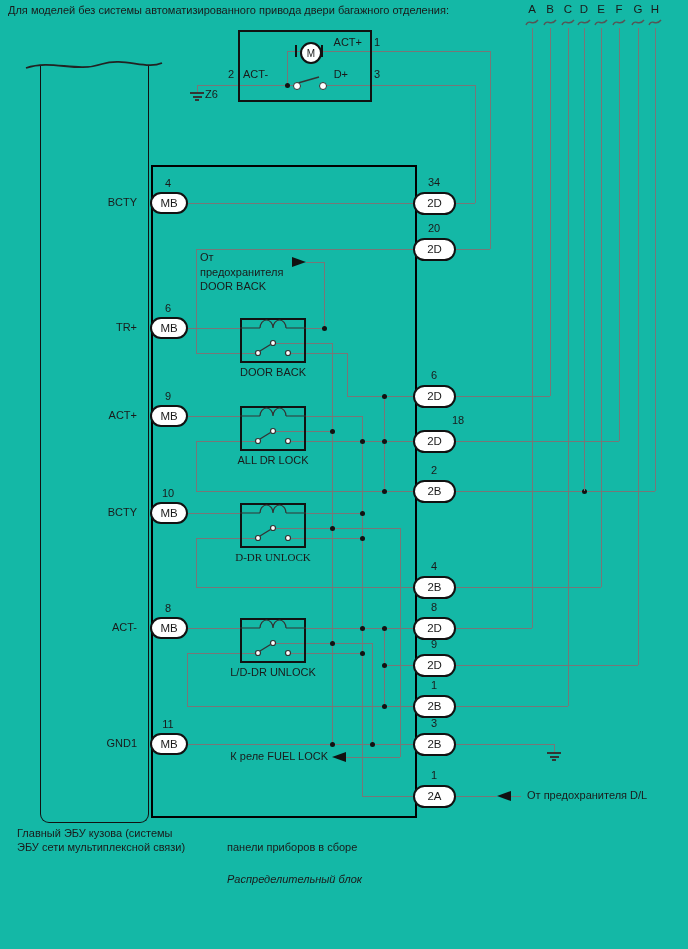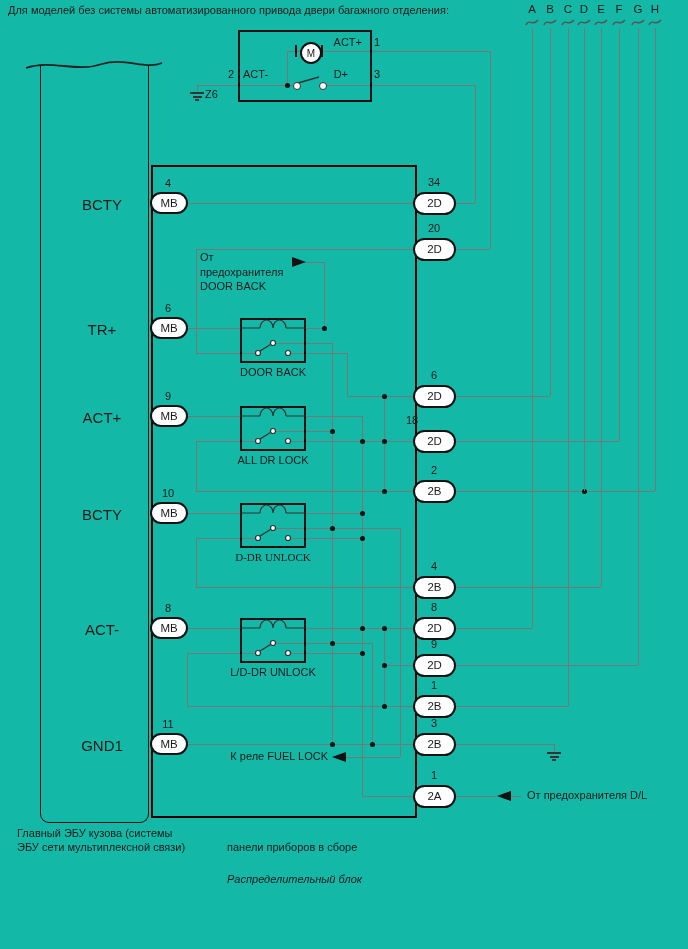--- a/index.html
+++ b/index.html
@@ -7,21 +7,21 @@
   #diagram{position:relative;width:688px;height:949px;background:#14b8a6;overflow:hidden;}
   .lbl{position:absolute;font-size:11px;line-height:13px;white-space:nowrap;}
   .wire{position:absolute;background:#777;}
   .wire.h{height:1px;}
   .wire.v{width:1px;}
   .dot{position:absolute;width:5px;height:5px;border-radius:50%;background:#111;}
   .box{position:absolute;background:transparent;}
   .oval{position:absolute;border:2px solid #111;border-radius:12px;background:#fff;
         display:flex;align-items:center;justify-content:center;font-size:11.5px;z-index:6;}
   .pin{position:absolute;font-size:11px;text-align:center;z-index:5;}
-  .sig{position:absolute;font-size:15px;text-align:center;z-index:5;}
+  .sig{position:absolute;font-size:11px;text-align:right;z-index:5;}
   .relay{position:absolute;border:2px solid #111;background:#fff0;z-index:4;}
   .relaycap{position:absolute;font-size:11px;text-align:center;z-index:5;}
   .arr{position:absolute;width:0;height:0;border-top:5px solid transparent;border-bottom:5px solid transparent;z-index:5;}
   .arrR{border-left:14px solid #111;}
   .arrL{border-right:14px solid #111;}
   .gbar{position:absolute;height:2px;background:#333;}
   .circ{position:absolute;width:6px;height:6px;border:1.5px solid #333;border-radius:50%;background:#fff;z-index:5;}
   svg{position:absolute;overflow:visible;}
   .letter{position:absolute;width:18px;text-align:center;font-size:11.5px;z-index:5;}
 </style>
@@ -222,21 +222,21 @@
     <div class="oval" style="left: 150px; top: 617px; width: 34px; height: 18px;">MB</div>
     <div class="sig" style="left: 67px; top: 737px; width: 70px;">GND1</div>
     <div class="pin" style="left: 148px; top: 718px; width: 40px;">11</div>
     <div class="oval" style="left: 150px; top: 733px; width: 34px; height: 18px;">MB</div>
     <div class="pin" style="left: 414px; top: 176px; width: 40px;">34</div>
     <div class="oval" style="left: 413px; top: 191.5px; width: 39px; height: 19px;">2D</div>
     <div class="pin" style="left: 414px; top: 222px; width: 40px;">20</div>
     <div class="oval" style="left: 413px; top: 237.5px; width: 39px; height: 19px;">2D</div>
     <div class="pin" style="left: 414px; top: 369px; width: 40px;">6</div>
     <div class="oval" style="left: 413px; top: 384.5px; width: 39px; height: 19px;">2D</div>
-    <div class="pin" style="left: 392px; top: 414px; width: 40px;">18</div>
+    <div class="pin" style="left: 438px; top: 414px; width: 40px;">18</div>
     <div class="oval" style="left: 413px; top: 429.5px; width: 39px; height: 19px;">2D</div>
     <div class="pin" style="left: 414px; top: 464px; width: 40px;">2</div>
     <div class="oval" style="left: 413px; top: 479.5px; width: 39px; height: 19px;">2B</div>
     <div class="pin" style="left: 414px; top: 560px; width: 40px;">4</div>
     <div class="oval" style="left: 413px; top: 575.5px; width: 39px; height: 19px;">2B</div>
     <div class="pin" style="left: 414px; top: 601px; width: 40px;">8</div>
     <div class="oval" style="left: 413px; top: 616.5px; width: 39px; height: 19px;">2D</div>
     <div class="pin" style="left: 414px; top: 638px; width: 40px;">9</div>
     <div class="oval" style="left: 413px; top: 653.5px; width: 39px; height: 19px;">2D</div>
     <div class="pin" style="left: 414px; top: 679px; width: 40px;">1</div>

